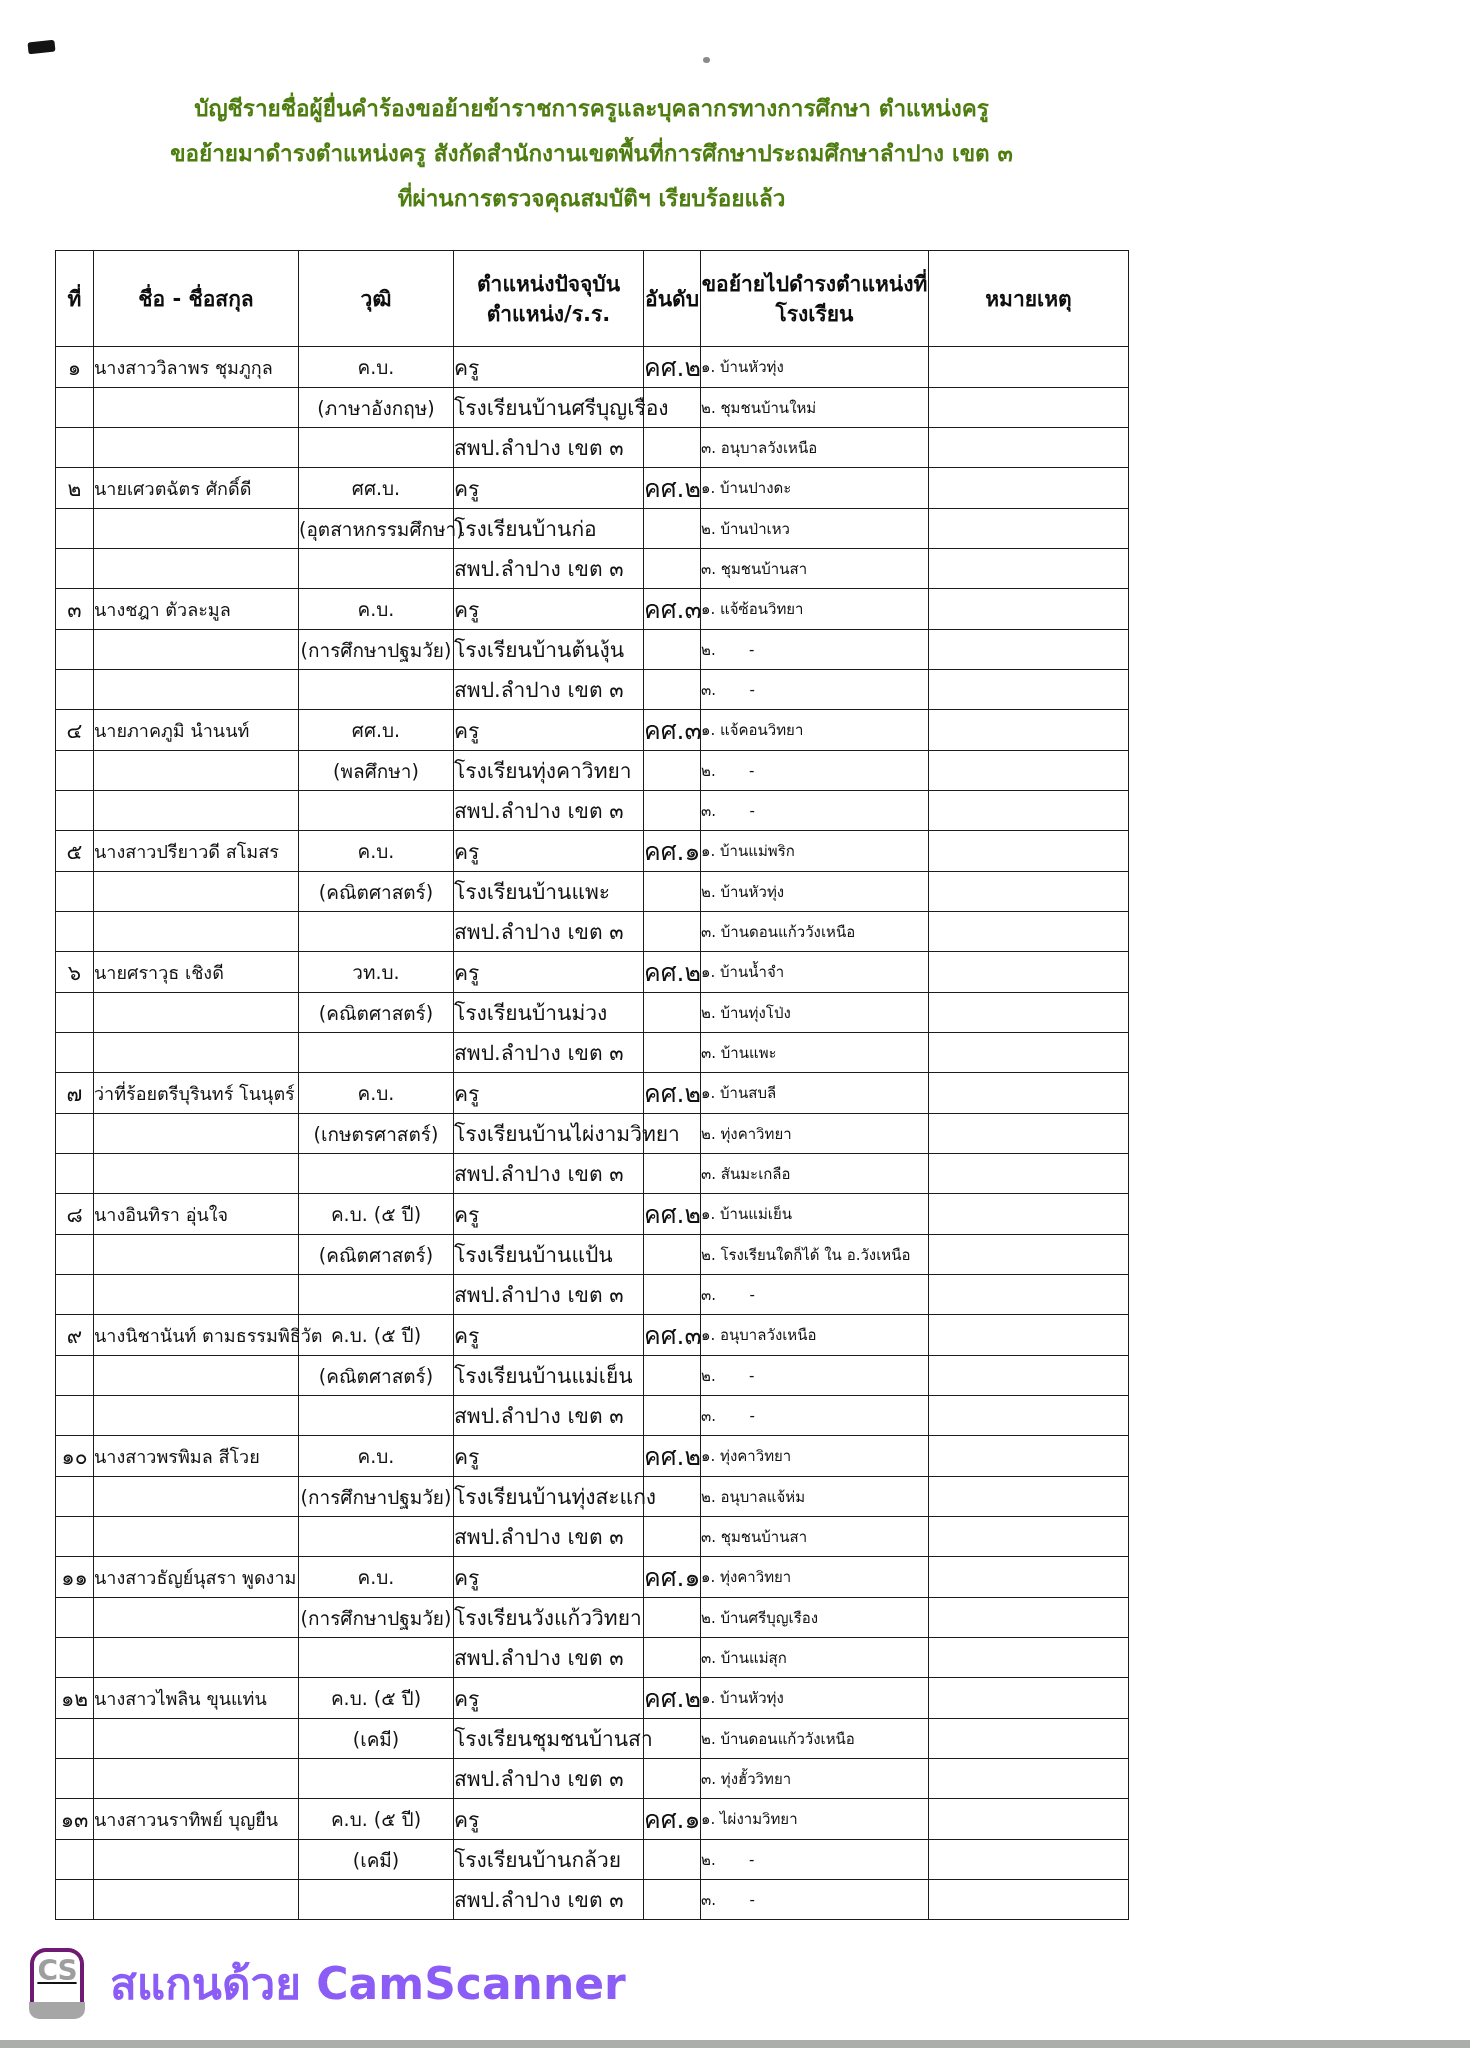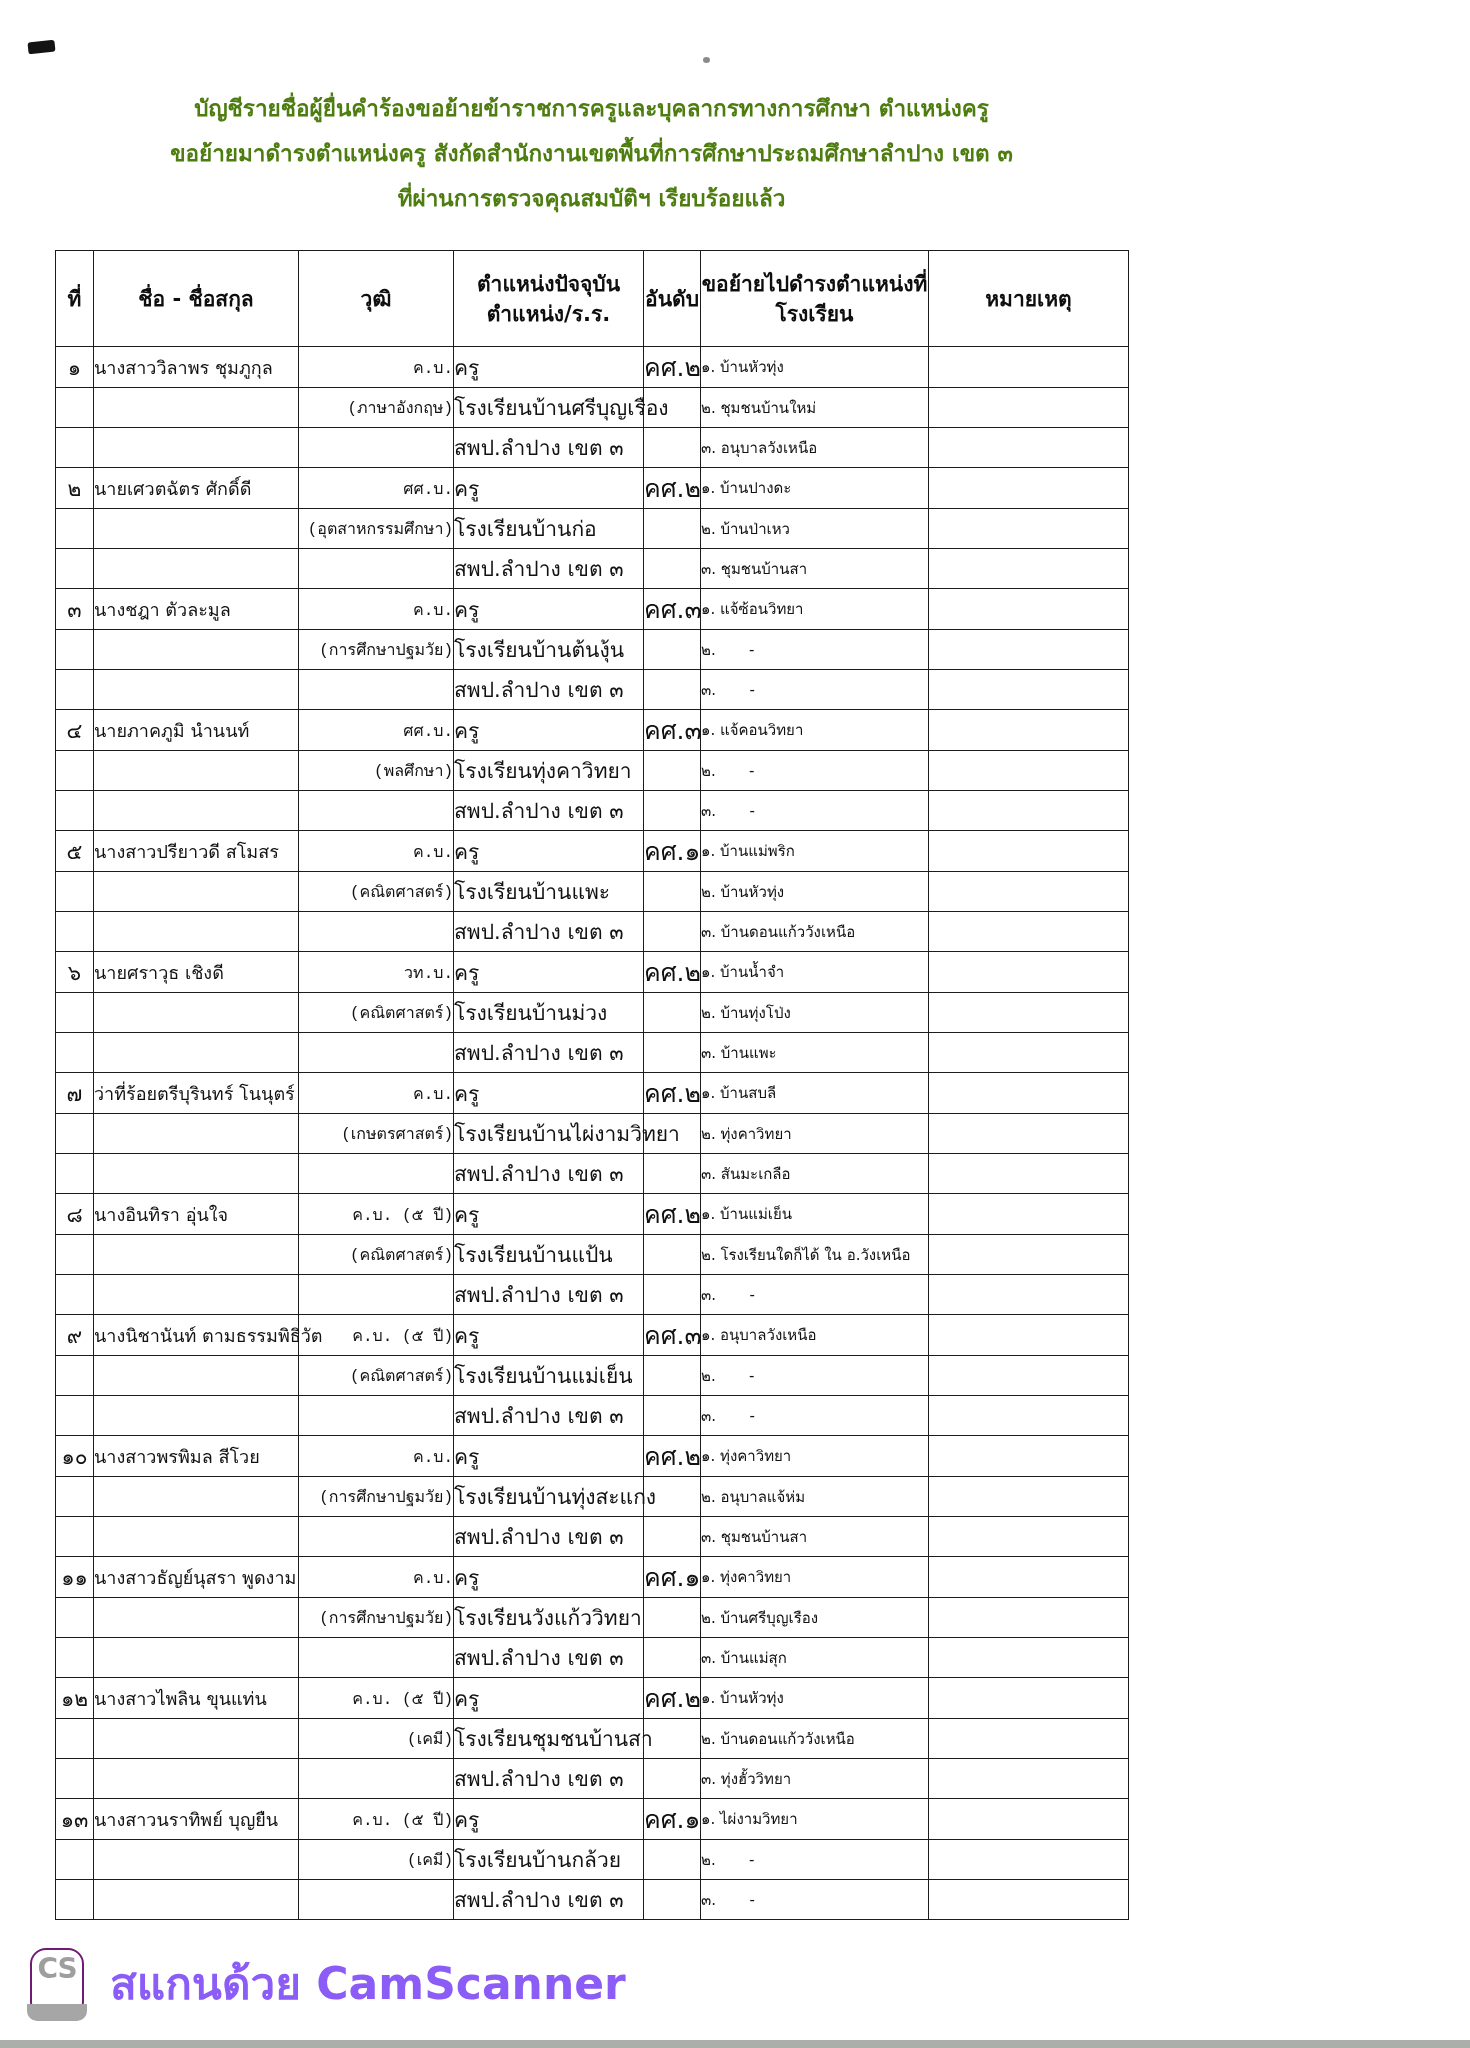--- a/index.html
+++ b/index.html
@@ -17,34 +17,34 @@
     position:absolute; left:55px; top:250px; width:1073px;
     border-collapse:collapse; table-layout:fixed;
   }
   table.roster td, table.roster th { border:1.6px solid #1c1c1c; padding:0; vertical-align:middle; }
   table.roster th {
     font-weight:700; font-size:21px; text-align:center; height:95px; line-height:30px; color:#0e0e0e;
   }
   tr.sub { height:40px; }
   td.no   { text-align:center; font-size:21px; }
   td.name { padding-left:7px;  font-size:18px; white-space:nowrap; overflow:visible; }
-  td.deg  { text-align:right; font-size:16px; white-space:nowrap;font-family:Liberation Mono, monospace; }
+  td.deg  { text-align:center; font-size:19px; white-space:nowrap; }
   td.pos  { padding-left:9px;  font-size:21px; white-space:nowrap; overflow:visible; }
   td.rank { text-align:left; font-size:25px; }
   td.cho  { padding-left:9px;  font-size:15px; white-space:pre; overflow:visible; }
   td.note { }
   
   .artifact-dash { position:absolute; left:28px; top:41px; width:27px; height:12px; background:#141414; border-radius:3px; transform:rotate(-6deg); }
   .artifact-dot  { position:absolute; left:703px; top:57px; width:7px; height:6px; background:#8a8a8a; border-radius:50%; }
   .bottom-strip  { position:absolute; left:0; top:2040px; width:1470px; height:8px; background:#abaeab; }
   
   .footer { position:absolute; left:30px; top:1948px; display:flex; align-items:center; gap:26px; }
   .cs-badge {
     position:relative; width:54px; height:70px; box-sizing:border-box;
-    border:2px solid #701a75; border-radius:16px; background:#ffffff;
+    border:4px solid #701a75; border-radius:16px; background:#ffffff;text-decoration:underline;
   }
   .cs-badge-label { color:#9e9e9e; font-weight:700; font-size:28px; text-align:center; margin-top:2px; letter-spacing:-1px; }
   .cs-badge-bar { position:absolute; left:-5px; right:-5px; bottom:-5px; height:17px; background:#a6a6a6; border-radius:0 0 10px 10px; }
   .footer-text { font-size:44px; color:#8b5cf6; font-weight:700; white-space:nowrap; }
 </style>
 </head>
 <body>
 
 <div class="page">
 

